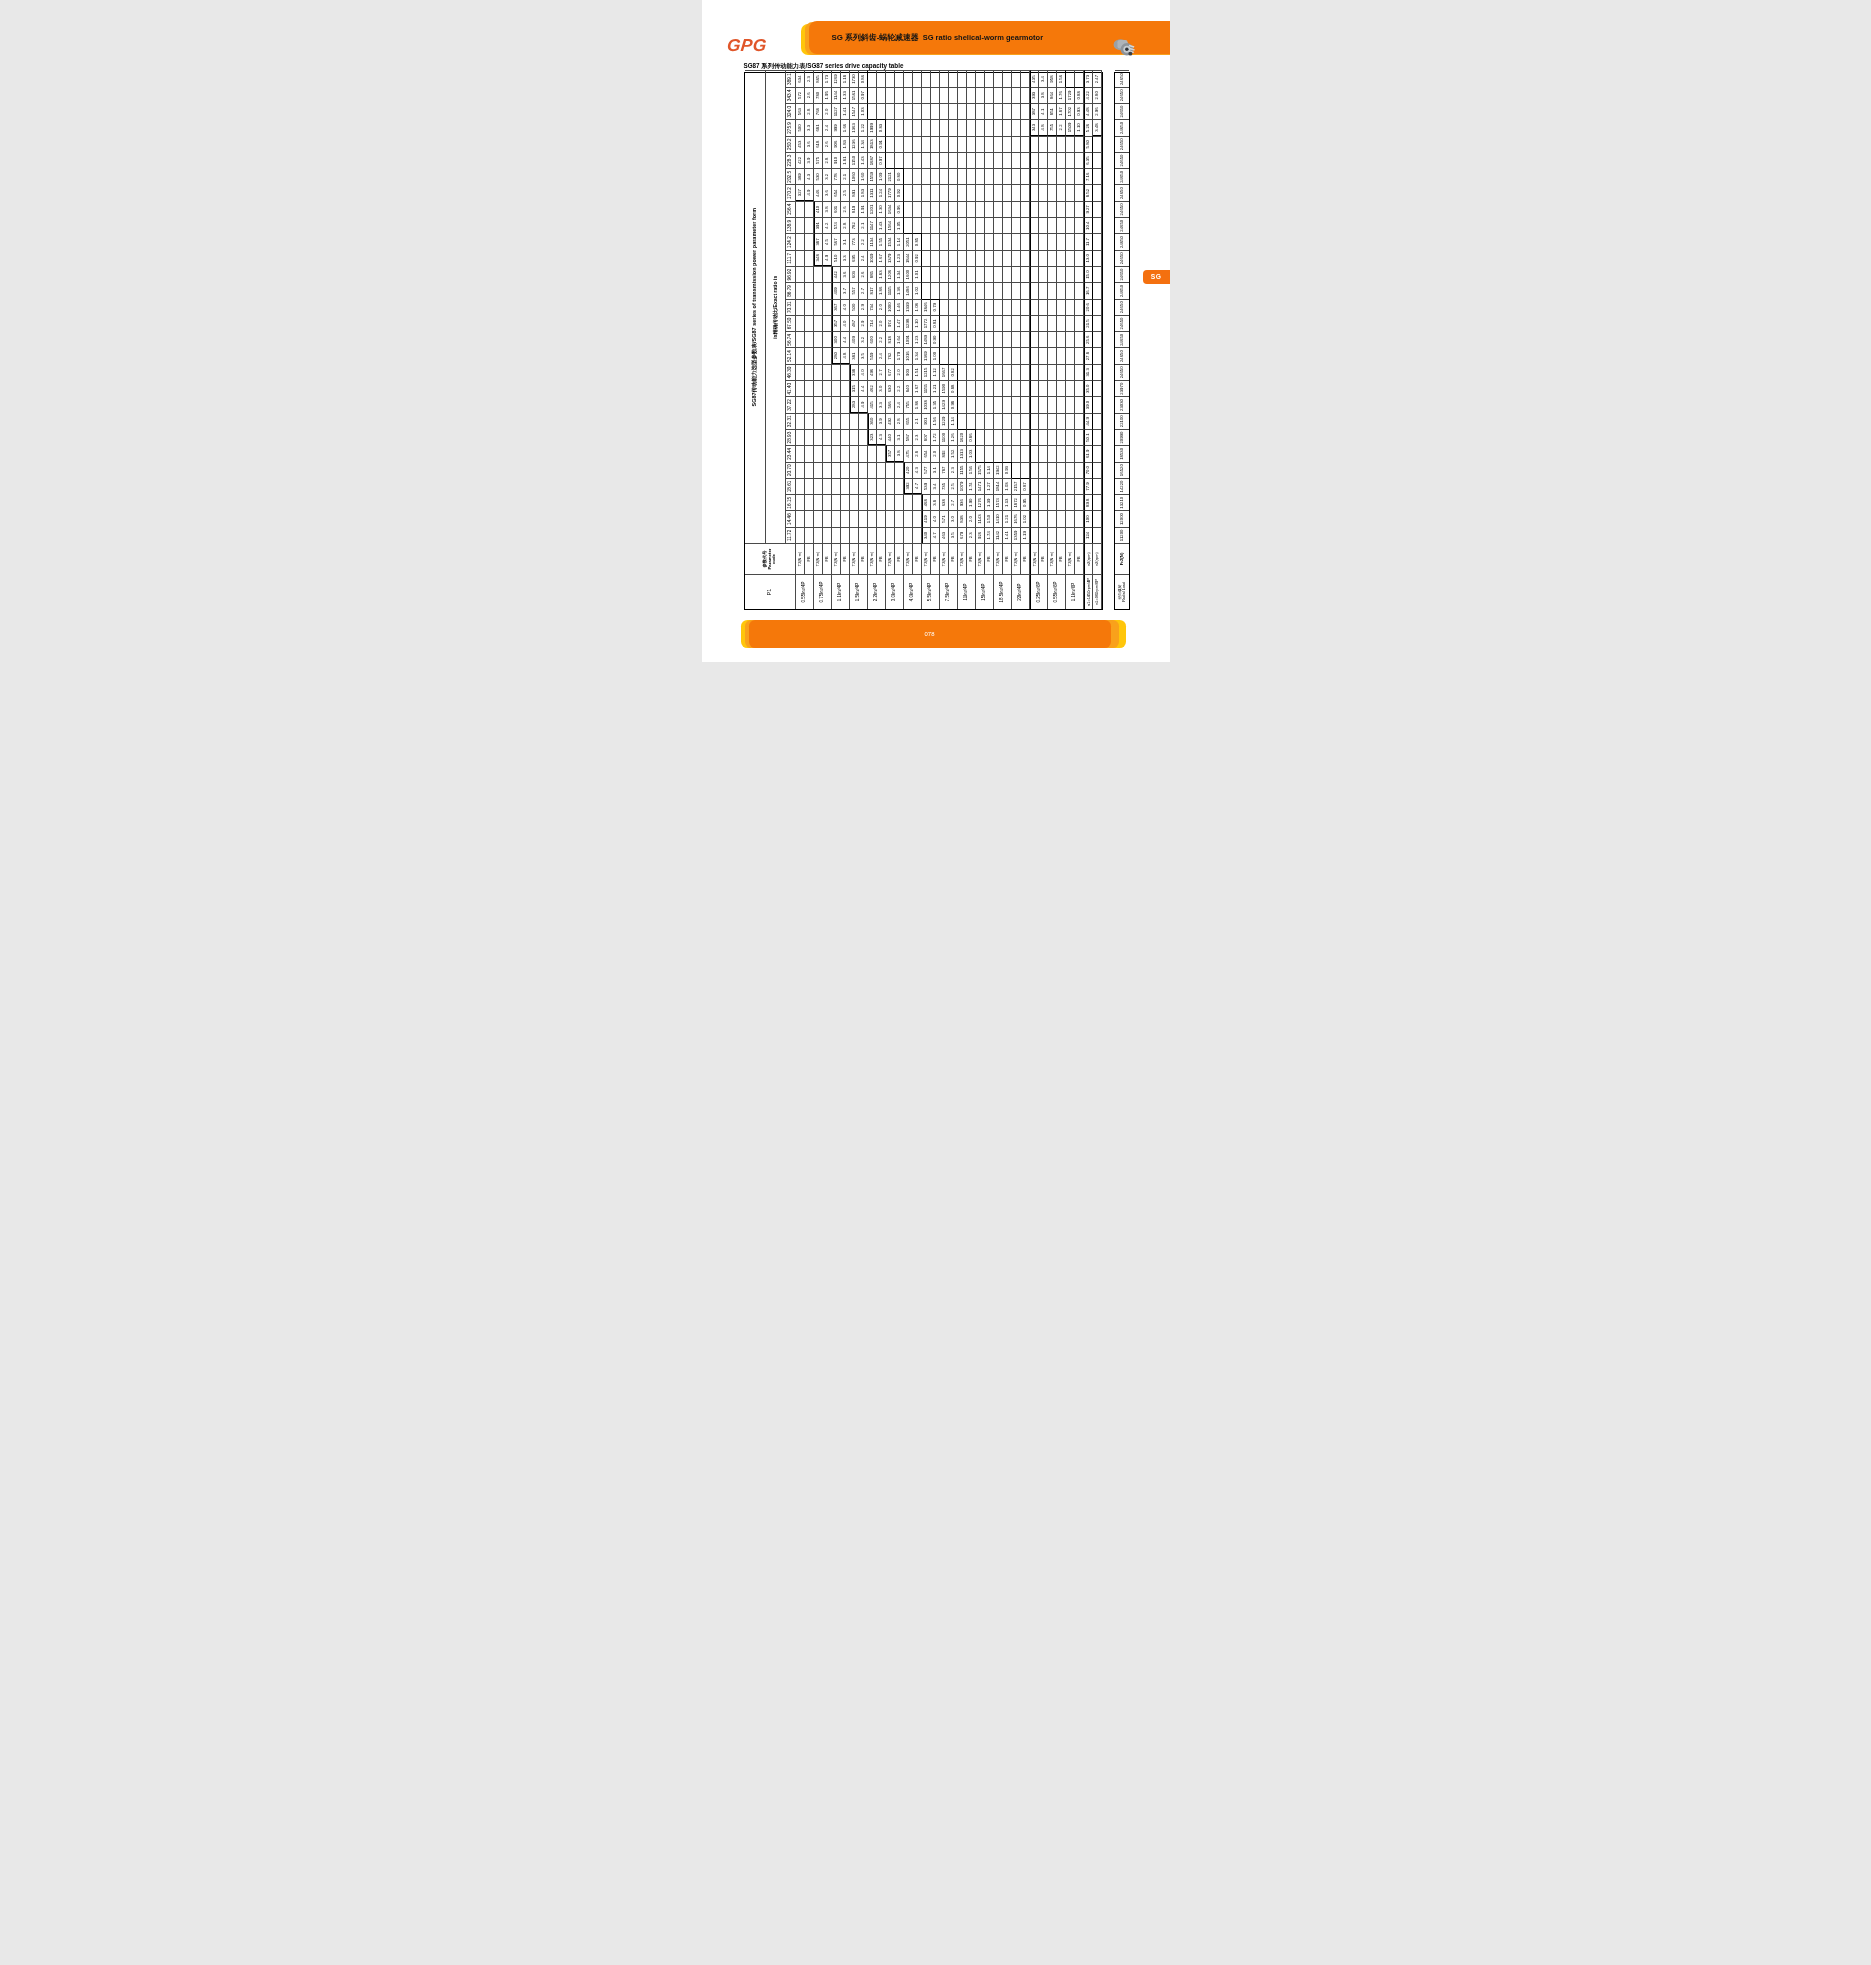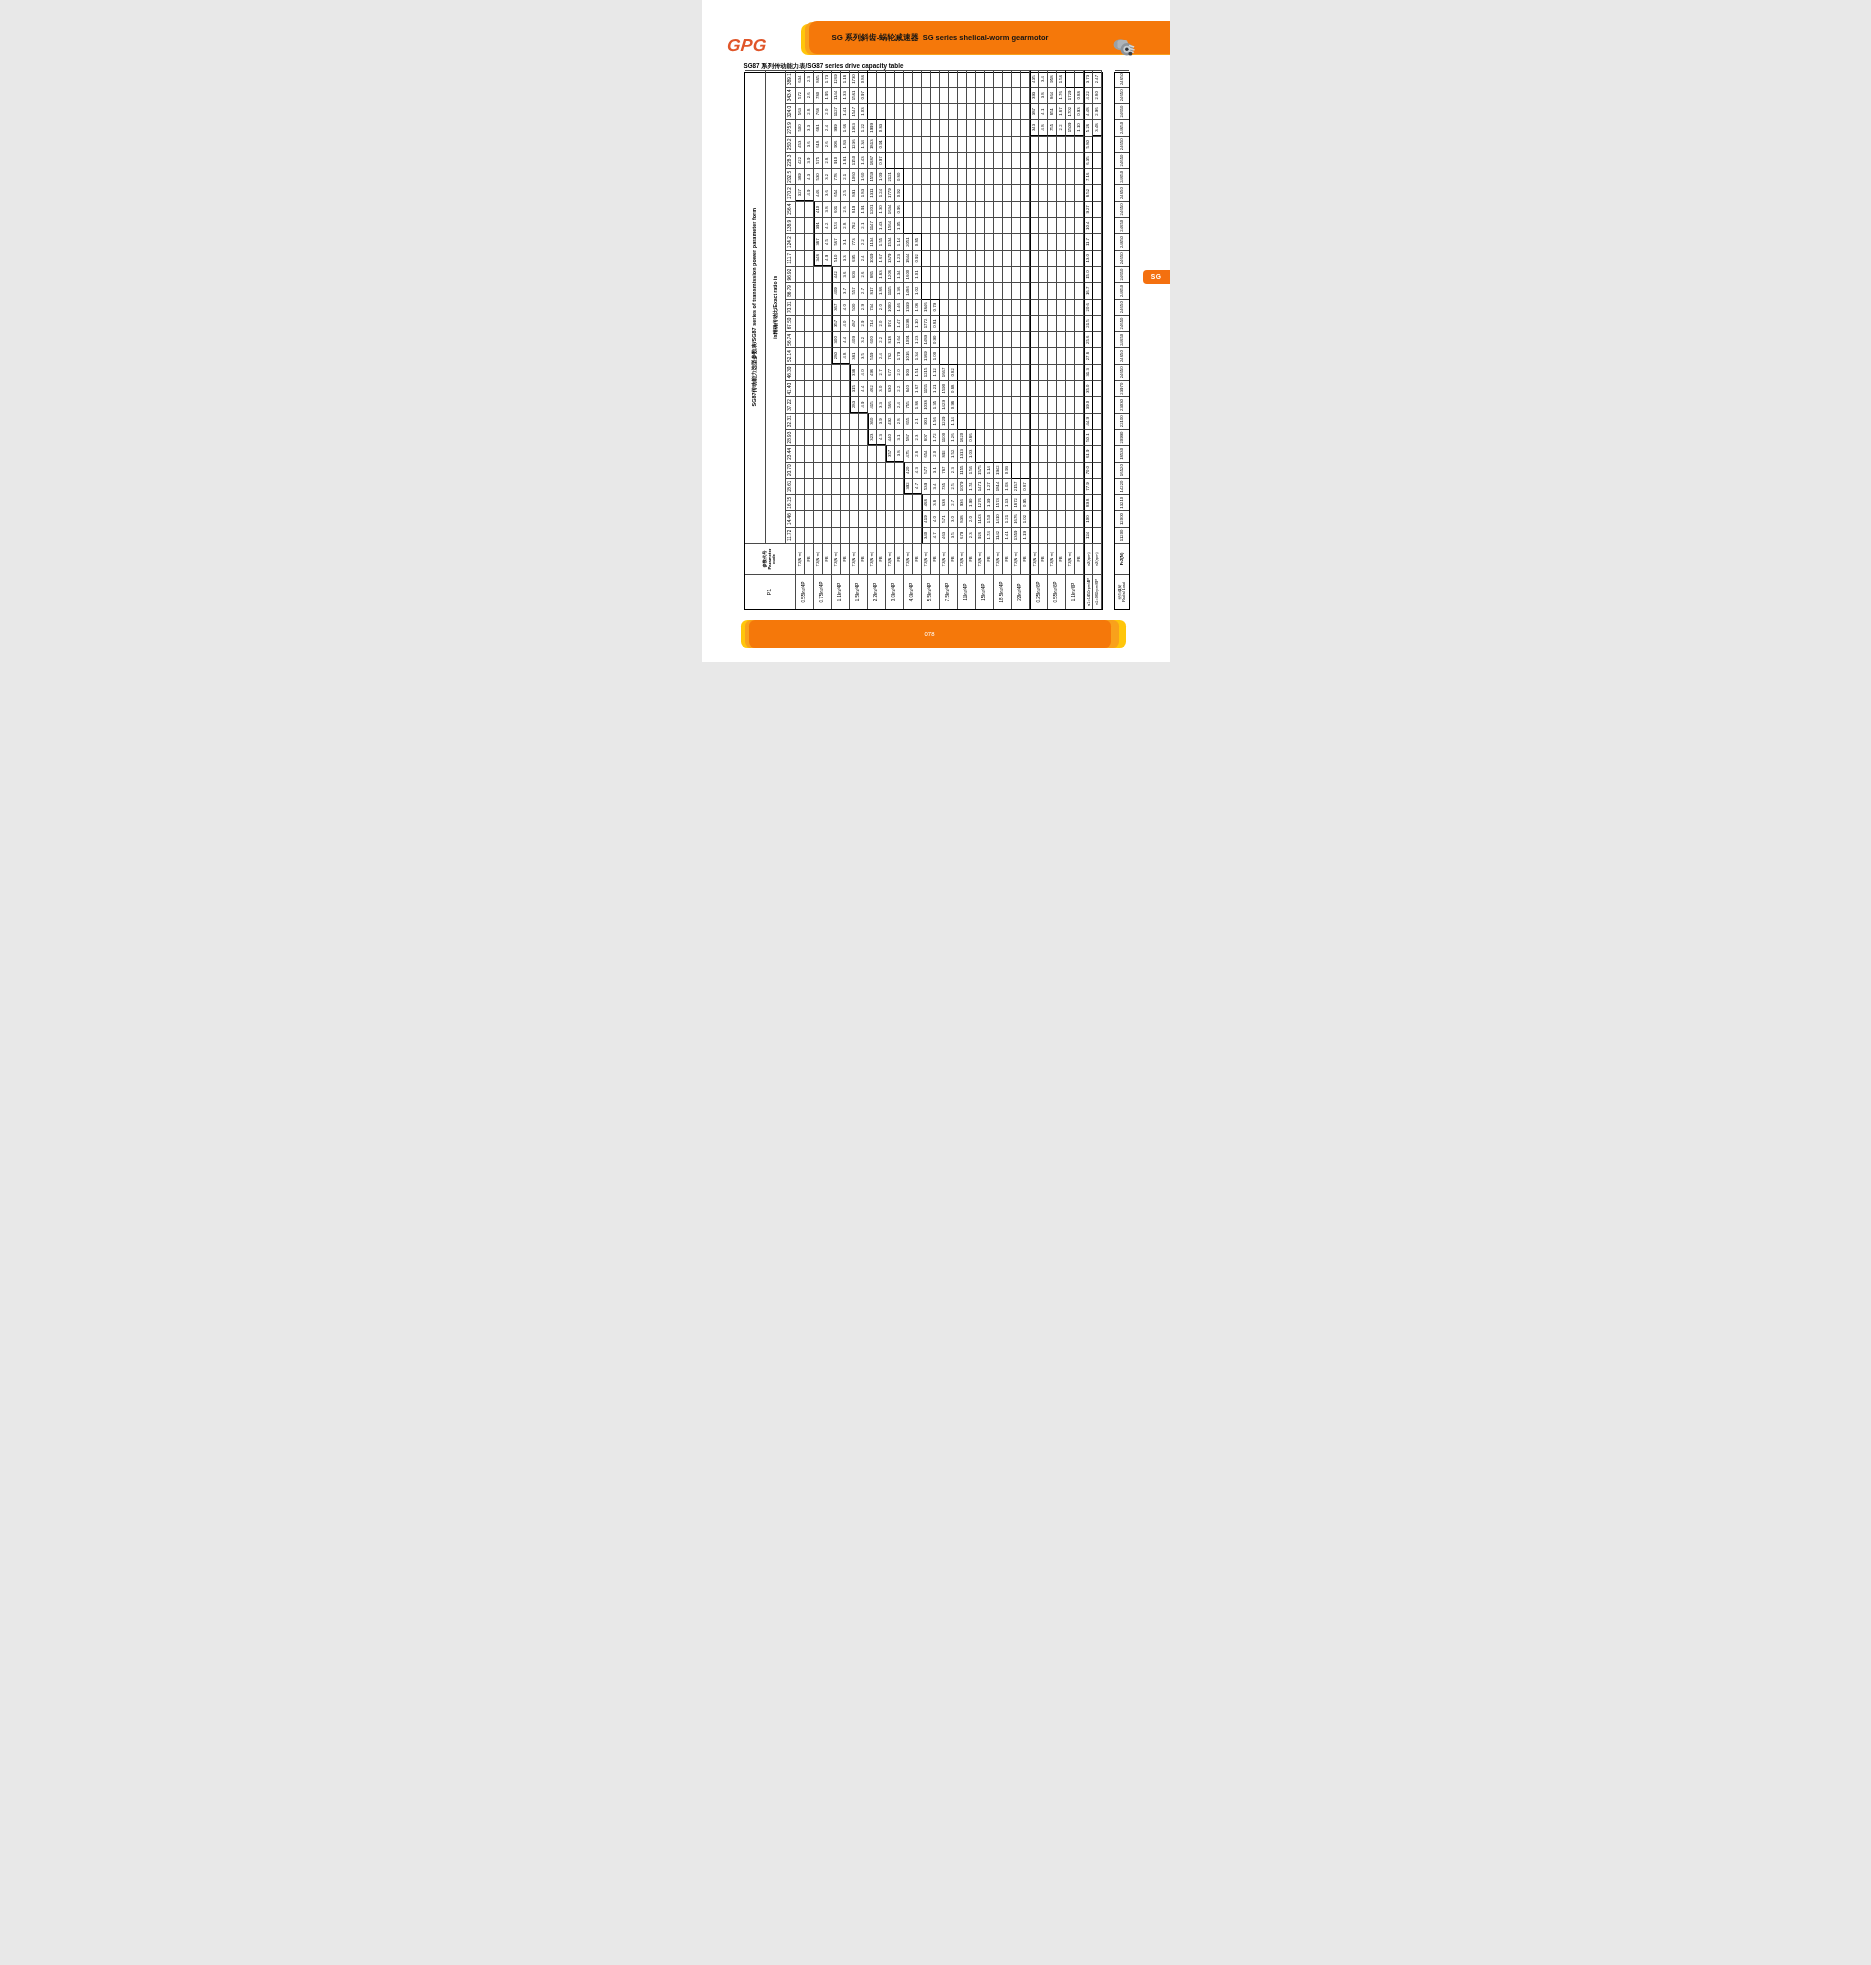--- a/index.html
+++ b/index.html
@@ -65,21 +65,21 @@
 
   <div class="logo">
     <span>GPG</span>
   </div>
 
   <div class="blayer b-yellow"></div>
   <div class="blayer b-amber"></div>
   <div class="blayer b-orange"></div>
   <div class="banner-text">
     <span>SG 系列斜齿-蜗轮减速器</span>
-    <span class="en">SG series shelical-worm gearmotor</span>
+    <span class="en">SG ratio shelical-worm gearmotor</span>
   </div>
   <svg class="gearpic" viewBox="0 0 64 56">
     <ellipse cx="22" cy="22" rx="18" ry="14" fill="#9aa0a6"></ellipse>
     <rect x="14" y="10" width="26" height="22" rx="6" fill="#aeb4ba"></rect>
     <circle cx="38" cy="34" r="16" fill="#8d949b"></circle>
     <circle cx="38" cy="34" r="9" fill="#c6cbd0"></circle>
     <circle cx="38" cy="34" r="4.5" fill="#2f3337"></circle>
     <rect x="44" y="22" width="14" height="4" fill="#d4d8db" transform="rotate(18 44 22)"></rect>
     <rect x="44" y="29" width="15" height="4" fill="#cfd3d6" transform="rotate(18 44 29)"></rect>
     <rect x="44" y="36" width="13" height="4" fill="#caced2" transform="rotate(18 44 36)"></rect>

